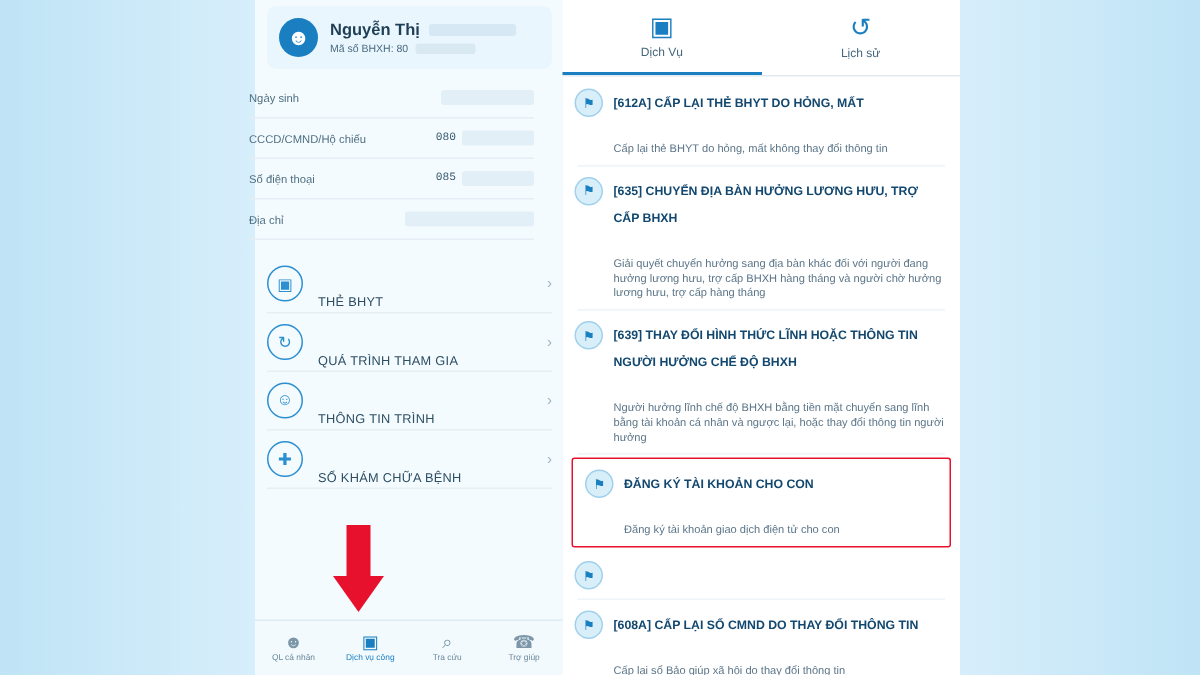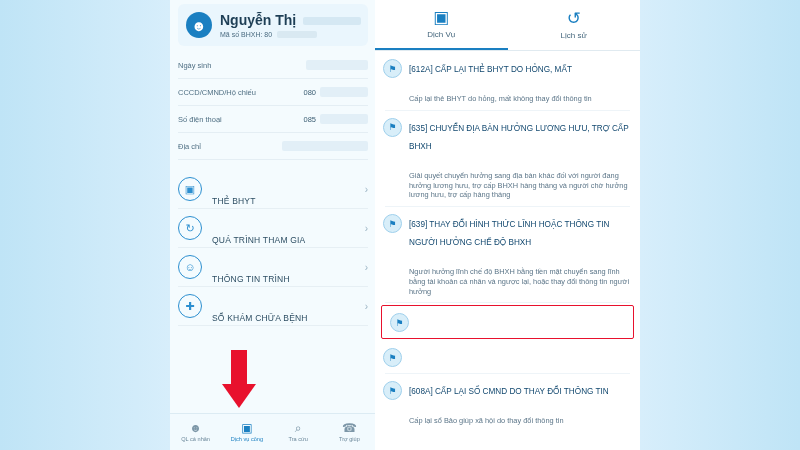--- a/index.html
+++ b/index.html
@@ -30,35 +30,35 @@
     position:absolute;left:178px;top:4px;width:190px;height:42px;
     background:#eaf6fd;border-radius:6px;
     display:flex;align-items:center;gap:8px;padding:0 8px;box-sizing:border-box;
   }
   .avatar{
     width:26px;height:26px;border-radius:50%;
     background:#1a7fc1;display:flex;align-items:center;justify-content:center;
     color:#fff;font-size:15px;flex:0 0 auto;
   }
   .profile-text{display:flex;flex-direction:column;gap:3px;min-width:0;}
-  .profile-name{font-size:14px;font-weight:bold;color:#1e3f56;white-space:nowrap;}
+  .profile-name{font-size:11px;font-weight:bold;color:#1e3f56;white-space:nowrap;}
   .profile-sub{font-size:7px;color:#4a6b80;white-space:nowrap;}
   .name-blur{display:inline-block;width:58px;height:8px;background:#d5e8f3;
      vertical-align:middle;margin-left:3px;border-radius:2px;}
   .sub-blur{display:inline-block;width:40px;height:7px;background:#d9e9f2;
      vertical-align:middle;margin-left:3px;border-radius:2px;}
 
   
-  .form{position:absolute;left:178px;top:52px;width:190px;}
+  .form{position:absolute;left:166px;top:52px;width:190px;}
   .frow{
     display:flex;align-items:center;justify-content:space-between;
     height:26px;border-bottom:1px solid #e4eef4;font-size:7.5px;color:#4f6f83;
   }
   .frow .lbl{white-space:nowrap;}
-  .frow .val{display:flex;align-items:center;gap:4px;}
+  .frow .val{display:flex;align-items:center;gap:4px;font-family:Liberation Mono, monospace;}
   .frow .num{font-size:7.5px;color:#3c5e73;}
   .mask{display:inline-block;height:10px;background:#e2eff7;border-radius:2px;}
   .m1{width:62px;}.m2{width:48px;}.m3{width:48px;}.m4{width:86px;}
 
   
   .menu{position:absolute;left:178px;top:170px;width:190px;}
   .mrow{
     display:flex;align-items:center;height:38px;border-bottom:1px solid #e6eff4;
     gap:10px;
   }
@@ -102,21 +102,21 @@
 
   
   .slist{position:absolute;left:375px;top:52px;width:265px;height:398px;overflow:hidden;}
   .sitem{display:flex;gap:7px;padding:6px 10px 6px 8px;box-sizing:border-box;}
   .sicon{
     width:17px;height:17px;border-radius:50%;background:#d8eef9;
     border:1px solid #9fd0ec;color:#1a7fc1;font-size:9px;
     display:flex;align-items:center;justify-content:center;flex:0 0 auto;margin-top:1px;
   }
   .stext{flex:1;min-width:0;}
-  .stitle{font-size:8.2px;font-weight:normal;color:#12486f;line-height:1.28;}
+  .stitle{font-size:8.2px;font-weight:bold;color:#12486f;line-height:1.28;}
   .sdesc{font-size:7.4px;color:#5b7588;line-height:1.32;margin-top:18px;}
   .highlight{border:1.6px solid #e8112d;border-radius:2px;margin:2px 6px;}
   .sep{height:1px;background:#eef4f8;margin:0 10px;}
 </style>
 </head>
 <body>
 
 <div class="stage">
   <div class="edge-left"></div>
   <div class="edge-right"></div>
@@ -247,20 +247,24 @@
       <span class="sicon">⚑</span>
       <span class="stext">
         <span class="stitle">[639] THAY ĐỔI HÌNH THỨC LĨNH HOẶC THÔNG TIN NGƯỜI HƯỞNG CHẾ ĐỘ BHXH</span>
         <span class="sdesc" style="display:block">Người hưởng lĩnh chế độ BHXH bằng tiền mặt chuyển sang lĩnh bằng tài khoản cá nhân và ngược lại, hoặc thay đổi thông tin người hưởng</span>
       </span>
     </div>
     <div class="sep"></div>
 
     <div class="sitem highlight">
       <span class="sicon">⚑</span>
+      <span class="stext">
+        <span class="stitle">ĐĂNG KÝ TÀI KHOẢN CHO CON</span>
+        <span class="sdesc" style="display:block">Đăng ký tài khoản giao dịch điện tử cho con</span>
+      </span>
     </div>
 
     <div class="sitem">
       <span class="sicon">⚑</span>
     </div>
     <div class="sep"></div>
 
     <div class="sitem">
       <span class="sicon">⚑</span>
       <span class="stext">

